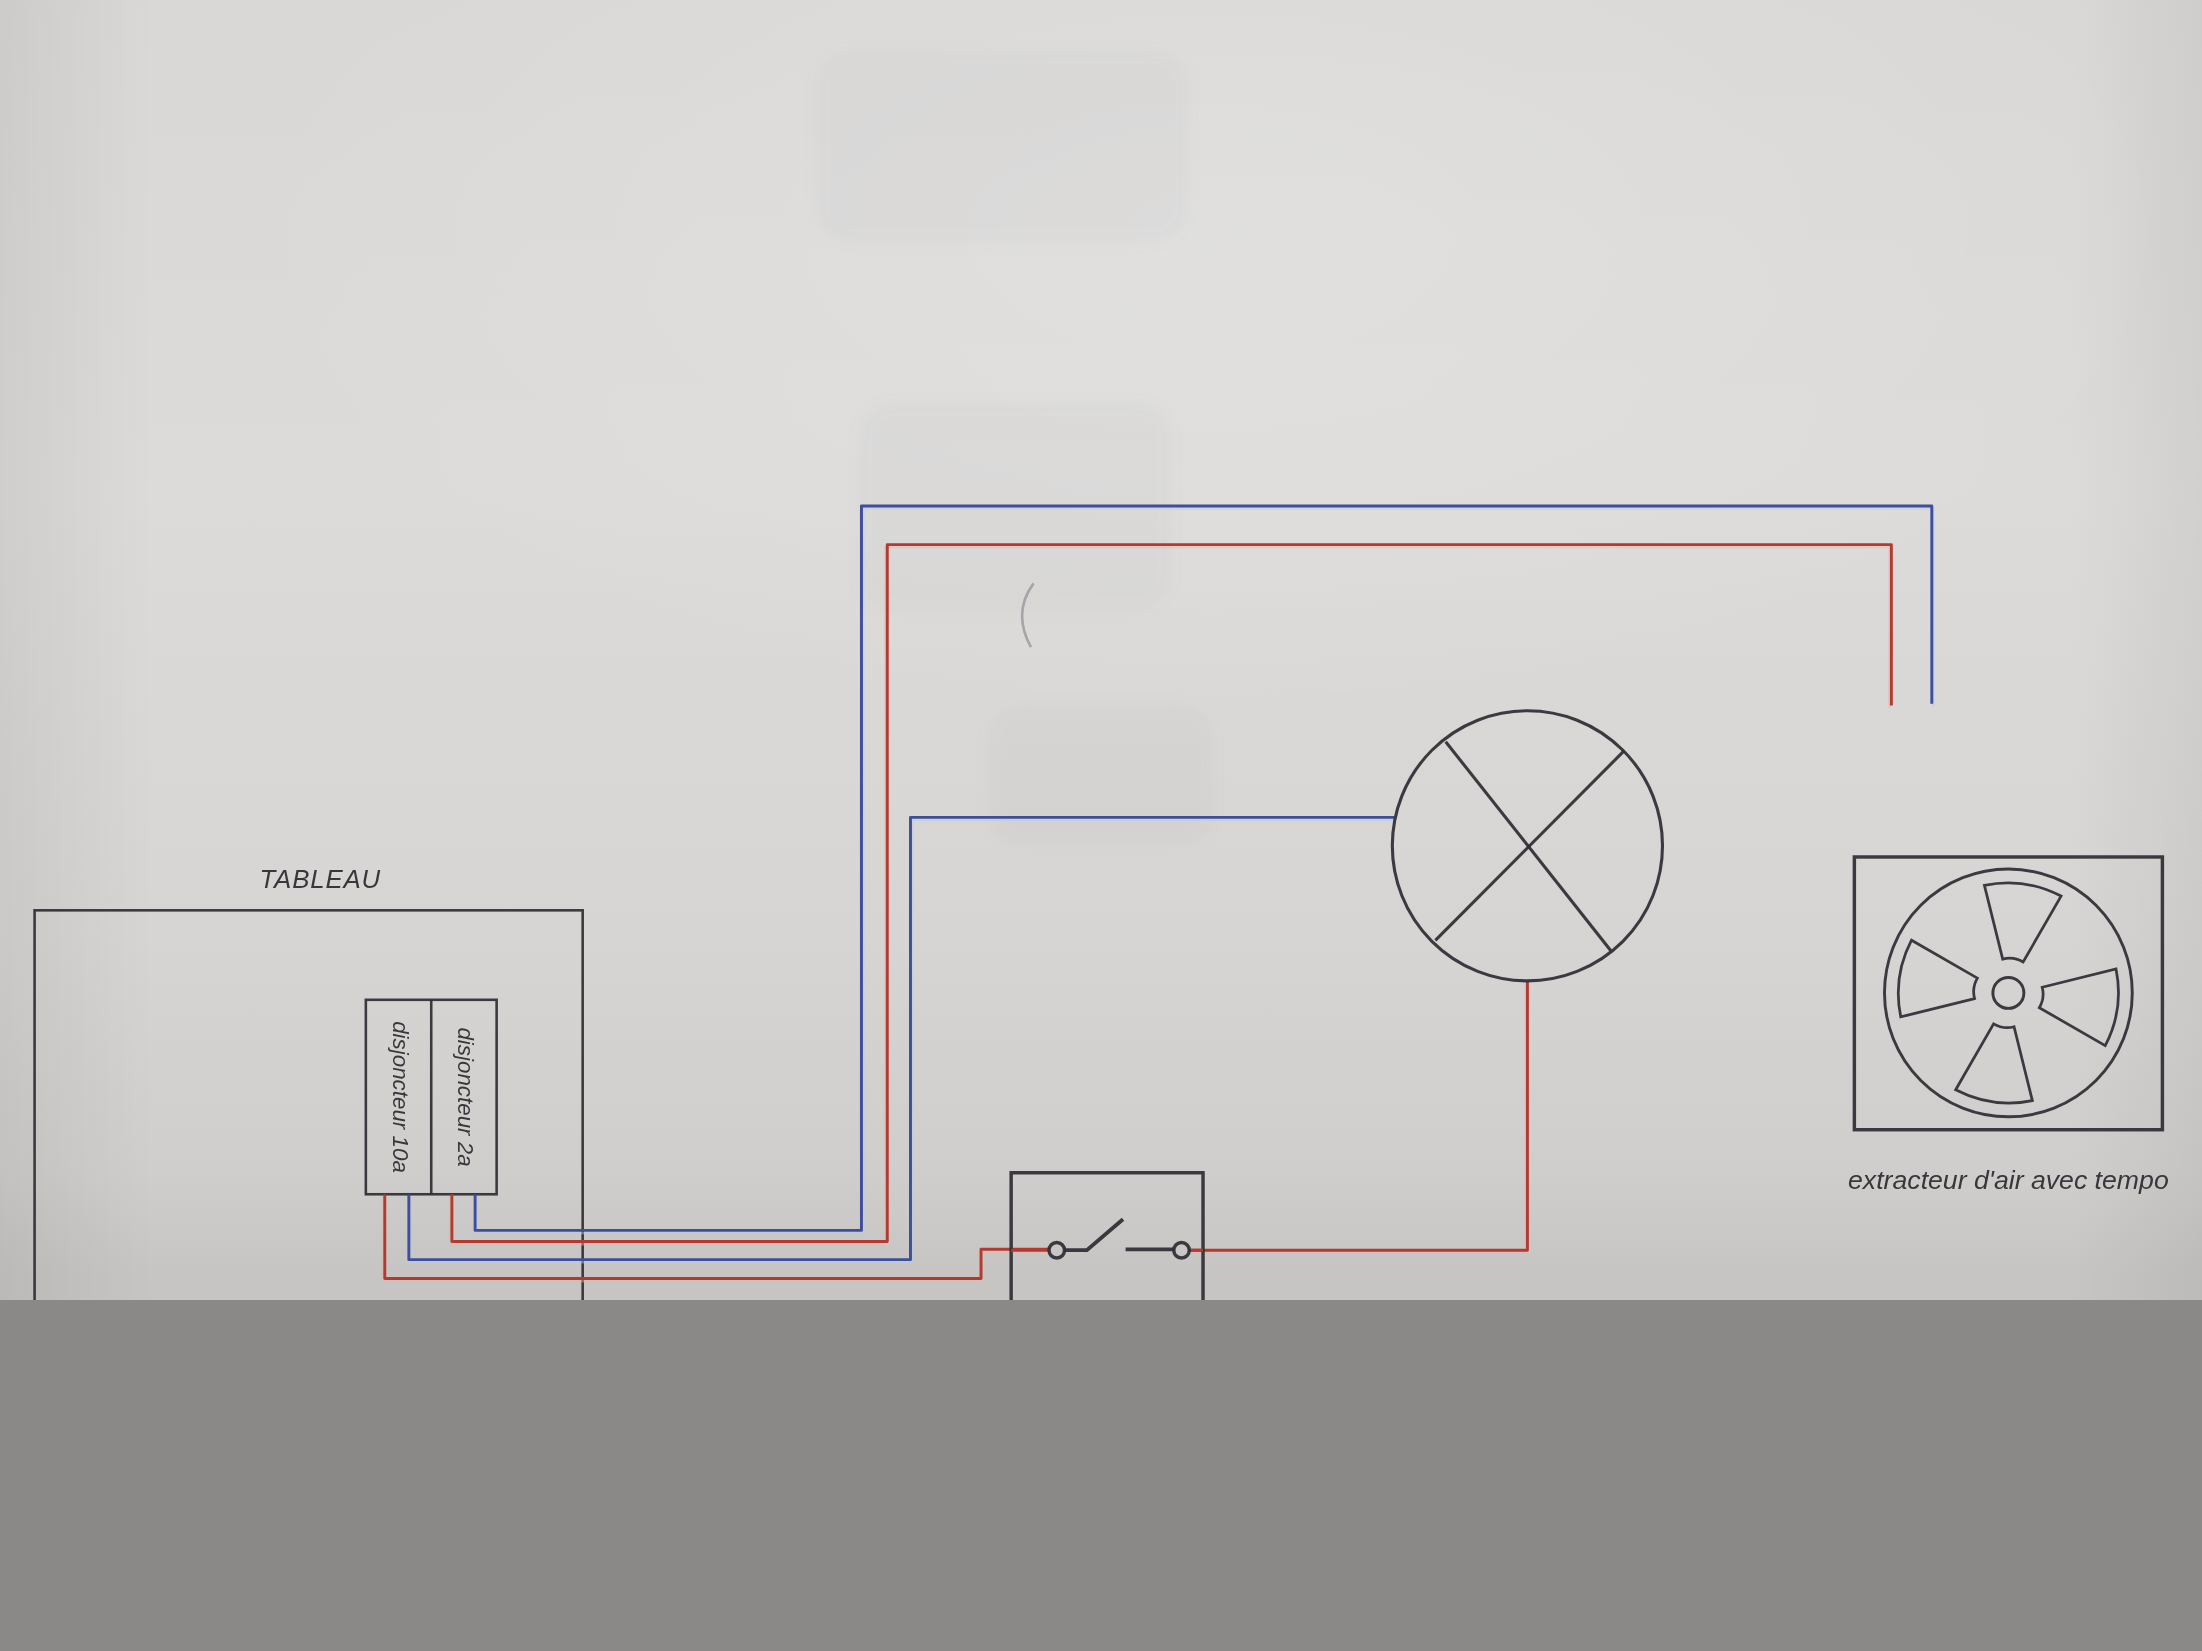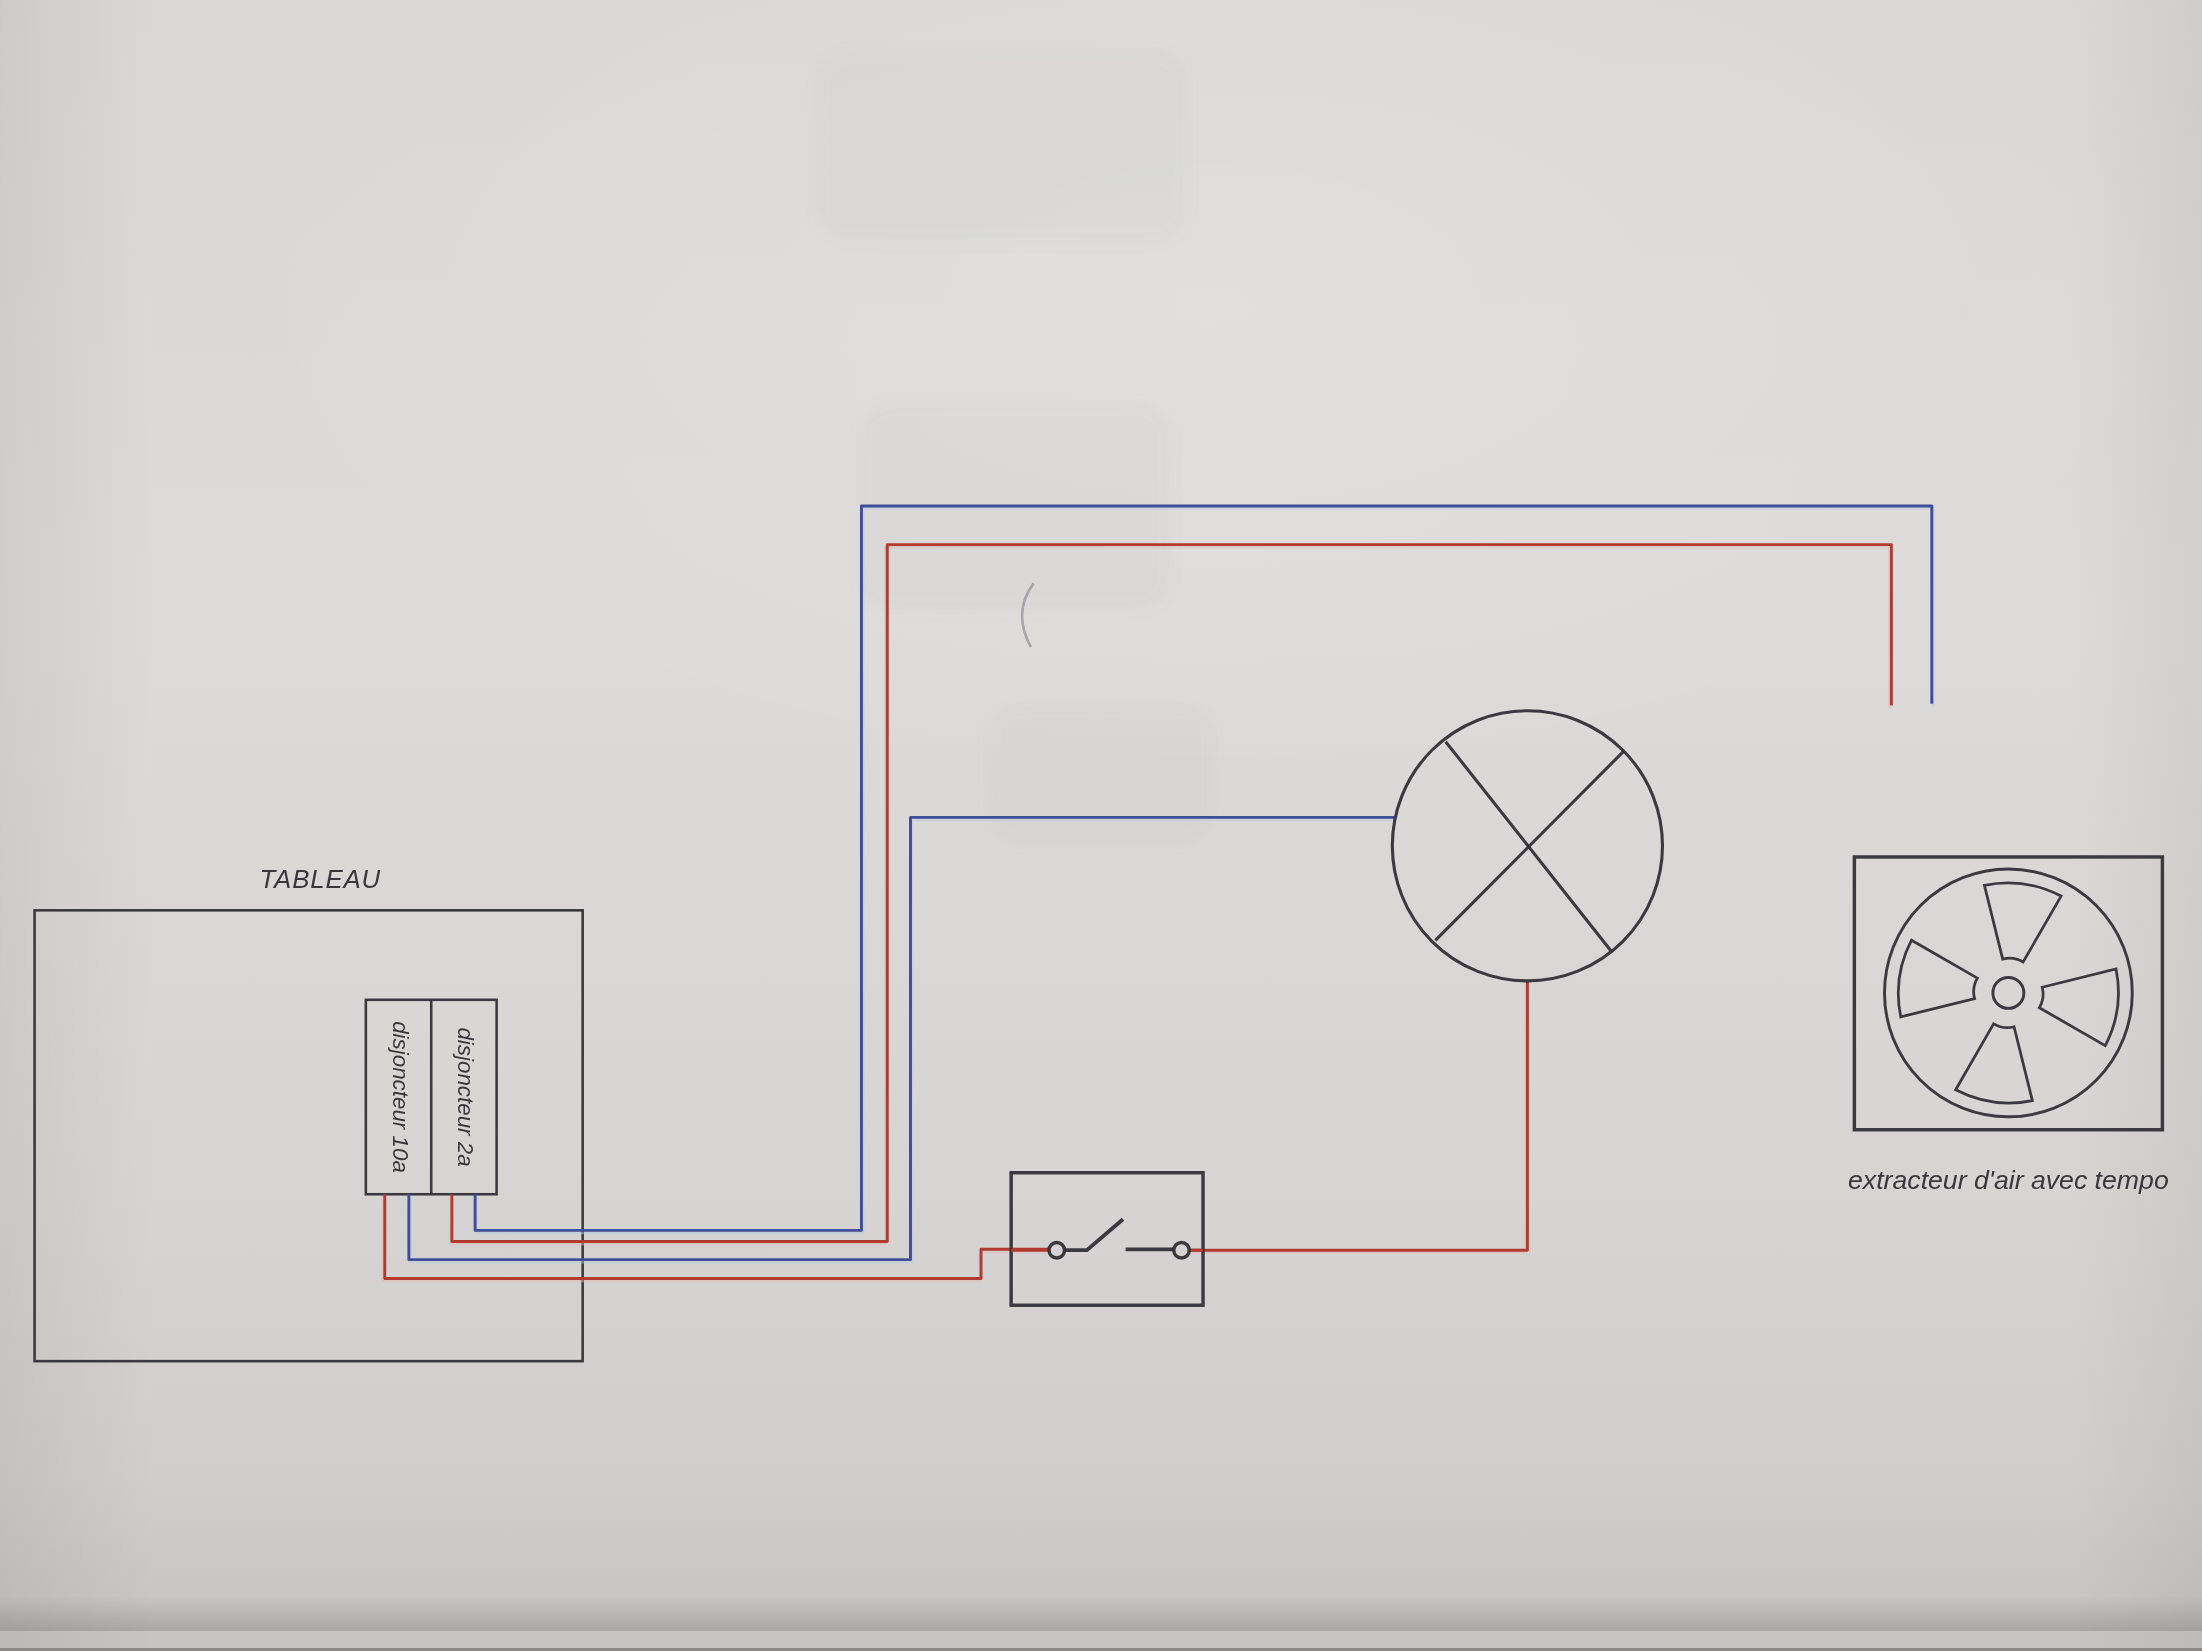--- a/index.html
+++ b/index.html
@@ -1,17 +1,17 @@
 <!DOCTYPE html>
 <html style="font-size:13.8px"><head>
 <meta charset="utf-8">
 <style>
   html,body{margin:0;padding:0;background:#8a8987;}
   .photo{
-    position:relative;width:2203px;height:1648px;overflow:hidden;
+    position:relative;width:2203px;height:1300px;overflow:hidden;
     background:
       radial-gradient(ellipse 1549px 774px at 55% 18%, rgba(255,255,255,.16), rgba(255,255,255,0) 65%),
       linear-gradient(90deg, rgba(0,0,0,.06), rgba(0,0,0,0) 7%, rgba(0,0,0,0) 94%, rgba(0,0,0,.05)),
       linear-gradient(180deg,#d9d8d6 0%,#dcdbd9 38%,#d6d5d3 72%,#cfcecc 90%,#c6c5c3 98%);
     font-family:"Liberation Sans", sans-serif;
   }
   svg{position:absolute;left:0;top:0;}
   .ink{stroke:#2e2d33;fill:none;stroke-opacity:.92;}
   .wire{fill:none;stroke-linejoin:round;stroke-linecap:butt;}
   .halo{fill:none;stroke-width:3;opacity:.45;}

